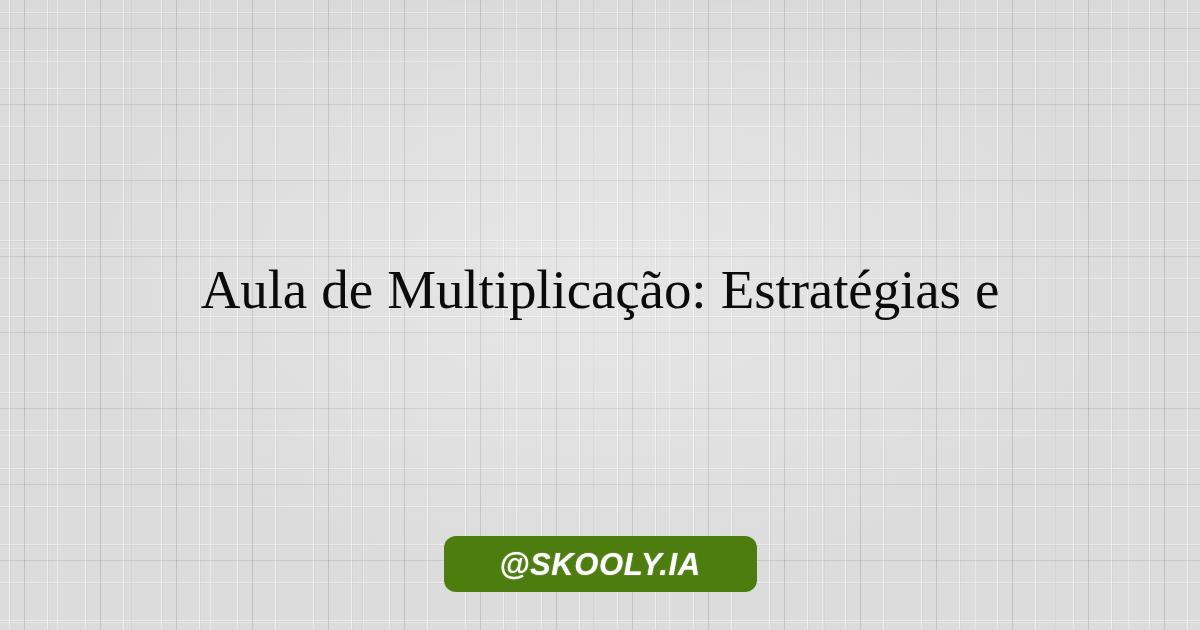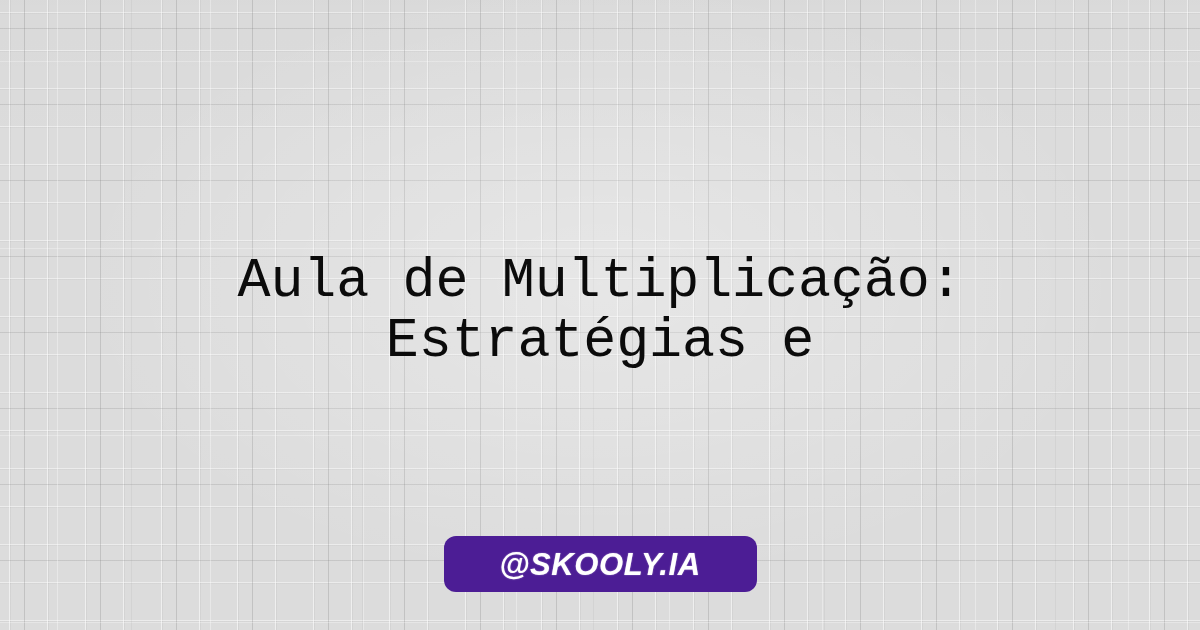--- a/index.html
+++ b/index.html
@@ -81,22 +81,22 @@
   
   .title-block {
     position: relative;
     z-index: 2;
     width: 1110px;
     margin-top: 244px;
     text-align: center;
   }
 
   .title {
-    margin: 8px;
-    font-family: Liberation Mono, monospace;
+    margin: 16px;
+    font-family: Liberation Serif, serif;
     font-weight: 400;
     font-size: 55px;
     line-height: 60px;
     color: #0b0b0b;
     letter-spacing: -0.1px;
     word-spacing: 0.5px;
   }
 
   
   .badge-wrap {
@@ -111,21 +111,21 @@
 
   .badge {
     display: inline-flex;
     align-items: center;
     justify-content: center;
     box-sizing: border-box;
     min-width: 313px;
     height: 56px;
     padding: 0 42px;
     border-radius: 12px;
-    background-color: #4c1d95;
+    background-color: #4d7c0f;
   }
 
   .badge-text {
     font-family: "Liberation Sans", sans-serif;
     font-style: italic;
     font-weight: 700;
     font-size: 31px;
     line-height: 31px;
     color: #ffffff;
     letter-spacing: 0.6px;

